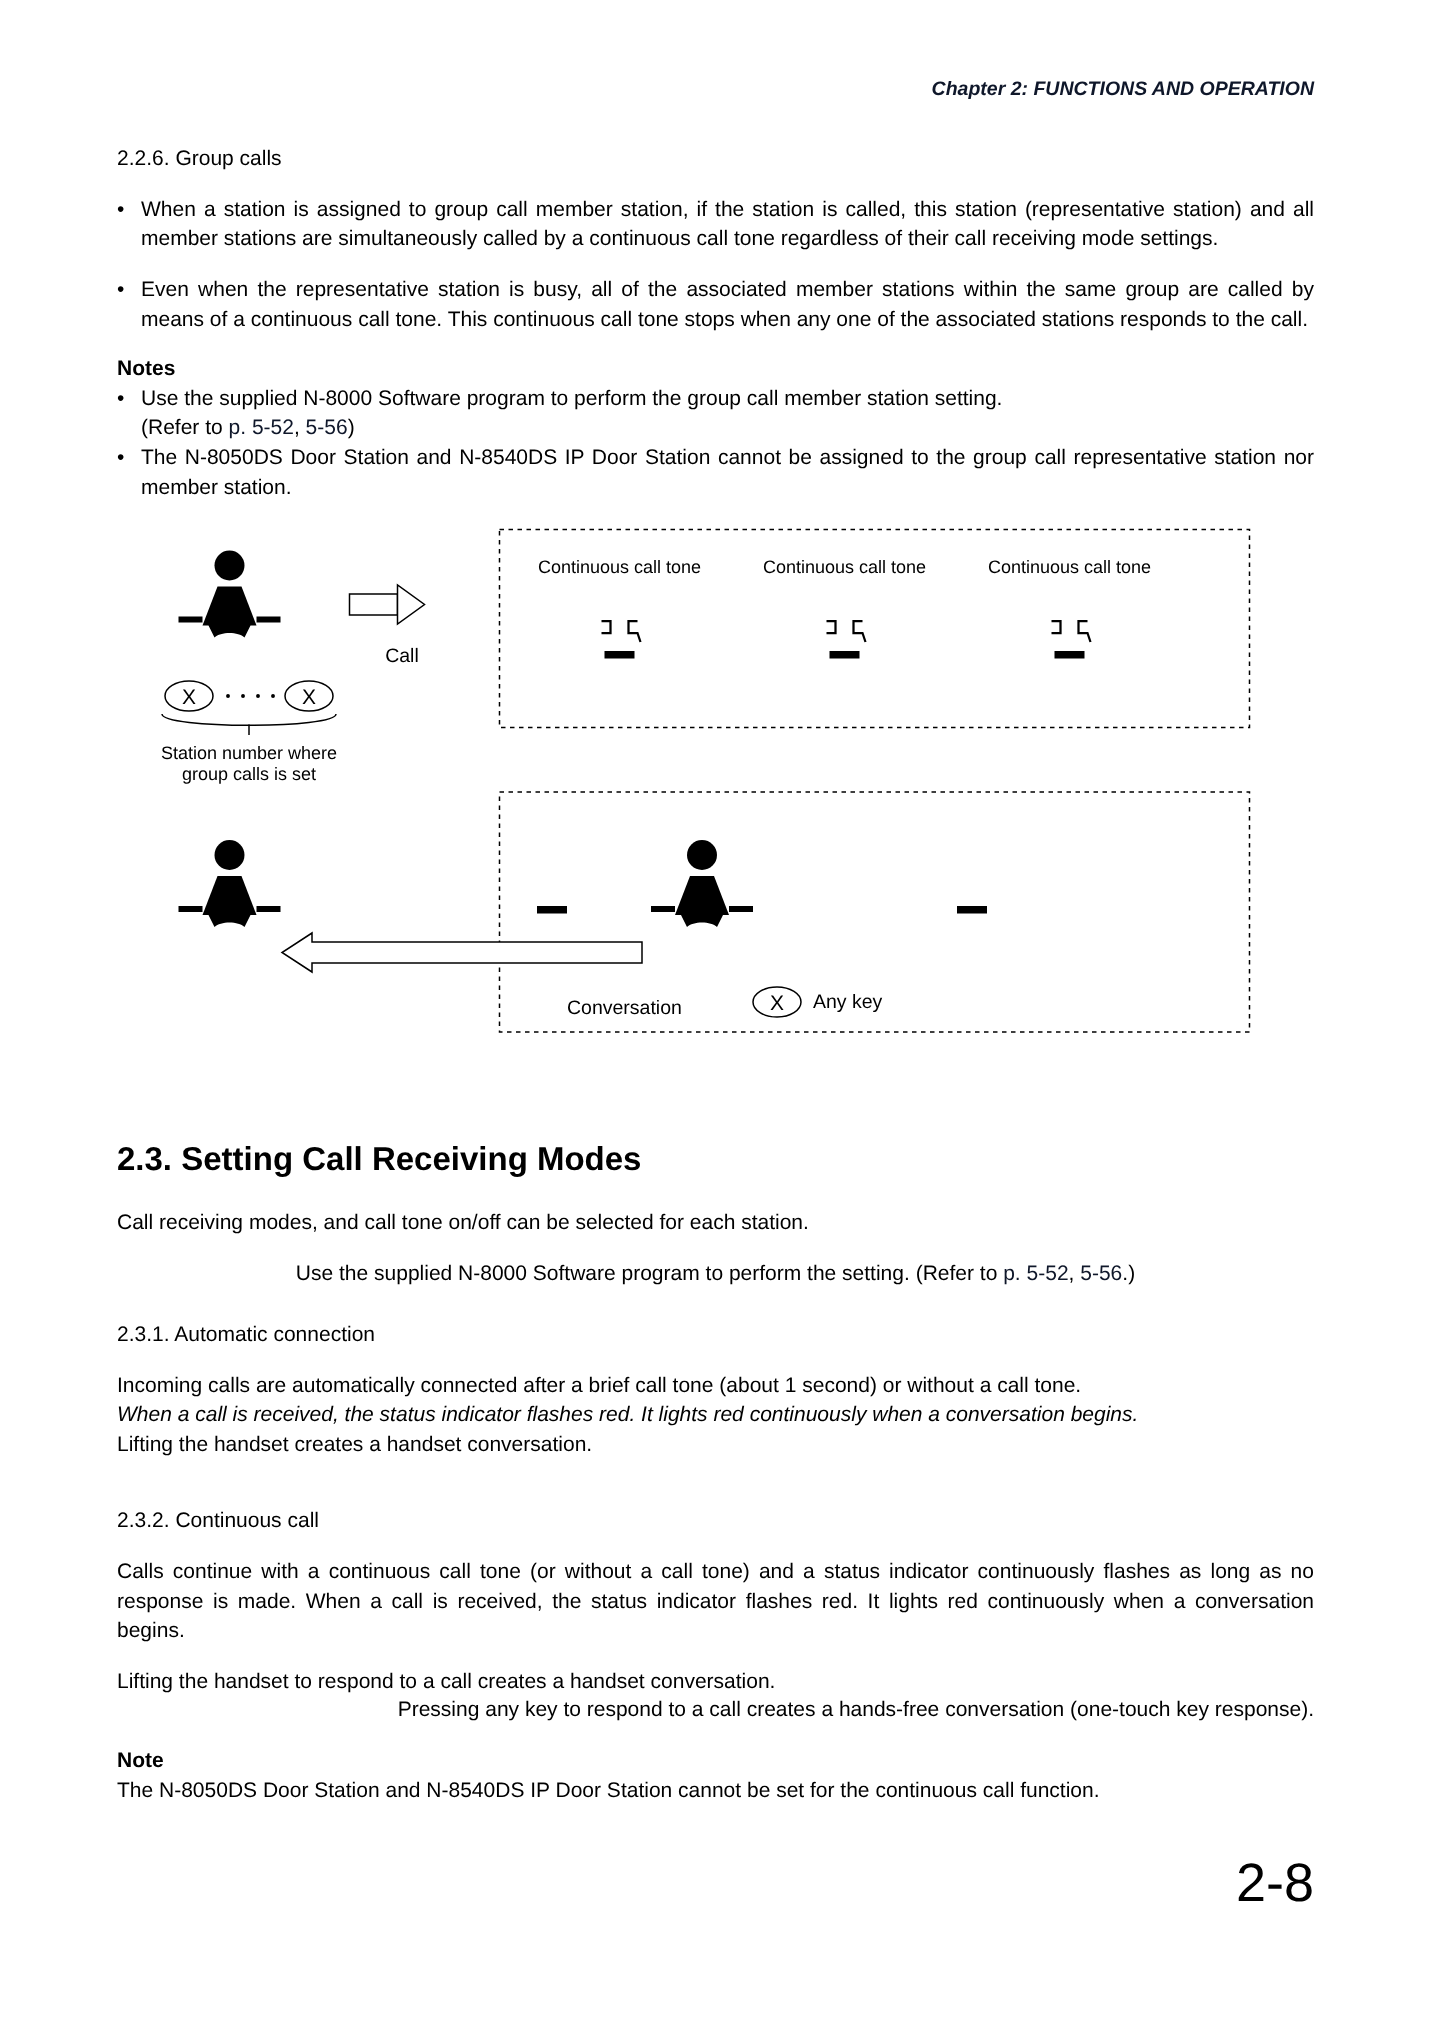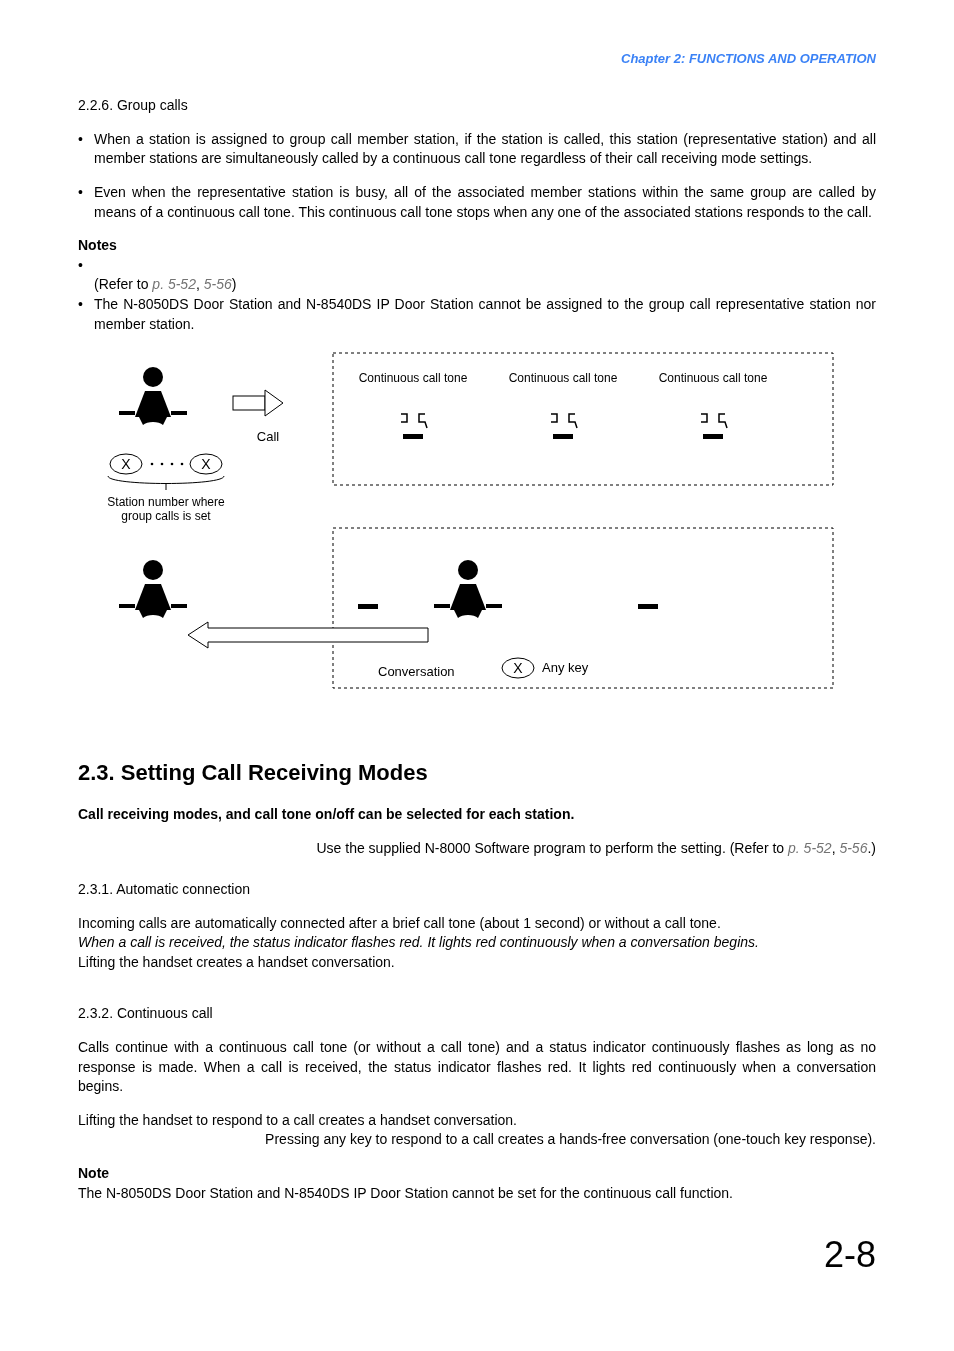--- a/index.html
+++ b/index.html
@@ -6,21 +6,21 @@
     font-family: Arial, Helvetica, sans-serif;
     font-size: 14px;
     color: #000;
     margin: 0;
     padding: 50px 78px 40px 78px;
     width: 954px;
     box-sizing: border-box;
     line-height: 1.4;
   }
   .header-line {
-    color: #3b82f6;
+    color: #0f172a;
     font-style: italic;
     font-weight: bold;
     text-align: right;
     font-size: 13px;
     margin-bottom: 28px;
   }
   .h3 {
     font-weight: normal;
     margin-bottom: 14px;
   }
@@ -43,22 +43,21 @@
     flex: 0 0 16px;
   }
   .bullet-body {
     flex: 1;
     text-align: justify;
   }
   .notes-head {
     font-weight: bold;
   }
   .link {
-    color: #737373;
-    font-style: italic;
+    color: #0f172a;
   }
   .page-num {
     text-align: right;
     font-size: 36px;
     margin-top: 27px;
   }
   svg { display:block; }
 </style>
 </head>
 <body>
@@ -74,21 +73,21 @@
 
 <div class="bullet-row">
   <div class="bullet-dot">•</div>
   <div class="bullet-body">Even when the representative station is busy, all of the associated member stations within the same group are called by means of a continuous call tone. This continuous call tone stops when any one of the associated stations responds to the call.</div>
 </div>
 
 <div class="notes-head">Notes</div>
 <div class="bullet-row" style="margin-bottom:0;">
   <div class="bullet-dot">•</div>
   <div class="bullet-body" style="text-align:left;">
-    <br>
+    <span>Use the supplied N-8000 Software program to perform the group call member station setting.</span><br>
     <span>(Refer to </span><span class="link">p. 5-52</span><span>, </span><span class="link">5-56</span><span>)</span>
   </div>
 </div>
 <div class="bullet-row">
   <div class="bullet-dot">•</div>
   <div class="bullet-body">The N-8050DS Door Station and N-8540DS IP Door Station cannot be assigned to the group call representative station nor member station.</div>
 </div>
 
 <svg width="760" height="380">
   <defs>
@@ -144,22 +143,22 @@
 
   <path d="M 130 280 L 350 280 L 350 294 L 130 294 L 130 300 L 110 287 L 130 274 Z" fill="#fff" stroke="#000"></path>
   <text x="300" y="328" font-size="13">Conversation</text>
 
   <ellipse cx="440" cy="320" rx="16" ry="10" fill="#fff" stroke="#000"></ellipse>
   <text x="440" y="325" text-anchor="middle" font-size="14">X</text>
   <text x="464" y="324" font-size="13">Any key</text>
 </svg>
 
 <div class="h2">2.3. Setting Call Receiving Modes</div>
-<div class="para" style="text-align:left;font-weight:bold;">Call receiving modes, and call tone on/off can be selected for each station.</div>
-<div class="para" style="text-align:right;">
+<div class="para" style="text-align:left;">Call receiving modes, and call tone on/off can be selected for each station.</div>
+<div class="para" style="text-align:center;">
   <span>Use the supplied N-8000 Software program to perform the setting. (Refer to </span><span class="link">p. 5-52</span><span>, </span><span class="link">5-56</span><span>.)</span>
 </div>
 
 <div class="h3" style="margin-top:22px;">2.3.1. Automatic connection</div>
 <div style="text-align:left;">Incoming calls are automatically connected after a brief call tone (about 1 second) or without a call tone.</div>
 <div style="text-align:left;font-style:italic;">When a call is received, the status indicator flashes red. It lights red continuously when a conversation begins.</div>
 <div style="text-align:left;margin-bottom:32px;">Lifting the handset creates a handset conversation.</div>
 
 <div class="h3">2.3.2. Continuous call</div>
 <div class="para">Calls continue with a continuous call tone (or without a call tone) and a status indicator continuously flashes as long as no response is made. When a call is received, the status indicator flashes red. It lights red continuously when a conversation begins.</div>

